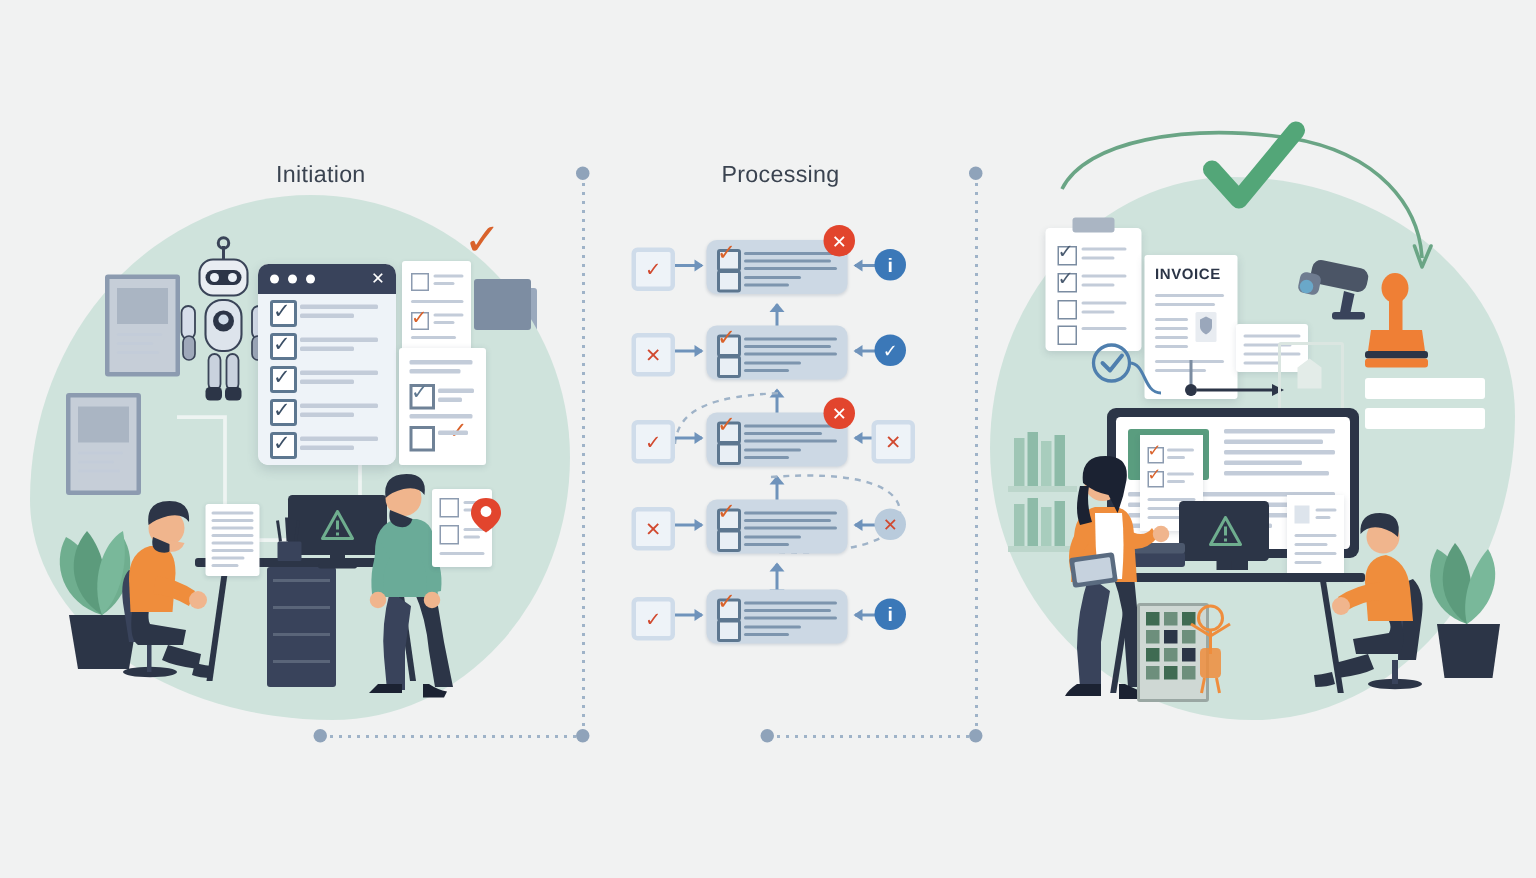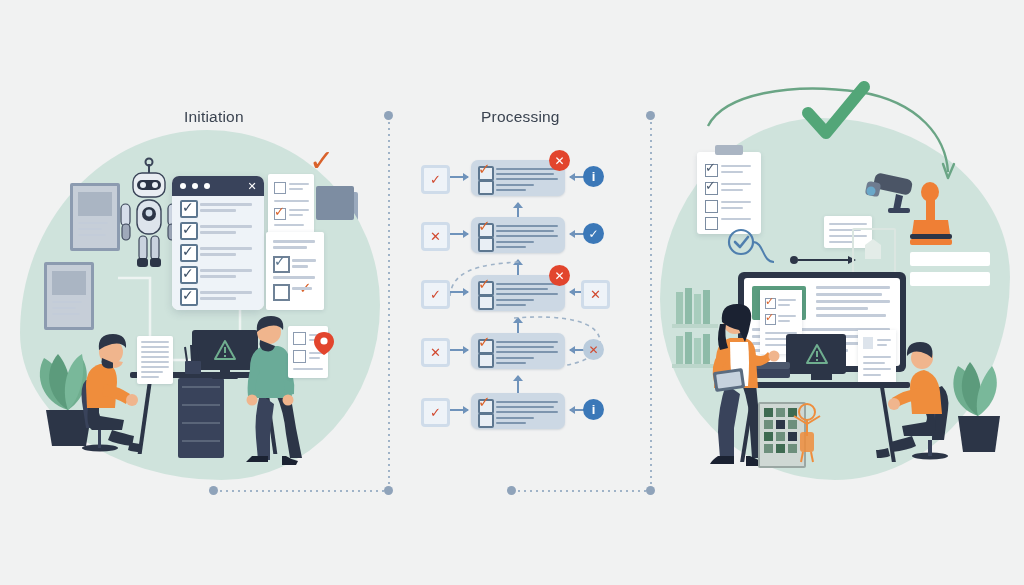--- a/index.html
+++ b/index.html
@@ -421,20 +421,36 @@
     <div class="abs" style="left:8px;top:27px;color:#4a5b70;font-size:13px;line-height:13px;">✓</div>
     <div class="line lt abs" style="left:24px;top:31px;width:30px;height:2px;"></div>
     <div class="line lt abs" style="left:24px;top:37px;width:22px;height:2px;"></div>
     <div class="abs" style="left:8px;top:48px;width:11px;height:11px;border:1.6px solid #7b8ca1;"></div>
     <div class="line lt abs" style="left:24px;top:49px;width:30px;height:2px;"></div>
     <div class="line lt abs" style="left:24px;top:55px;width:22px;height:2px;"></div>
     <div class="abs" style="left:8px;top:65px;width:11px;height:11px;border:1.6px solid #7b8ca1;"></div>
     <div class="line lt abs" style="left:24px;top:66px;width:30px;height:2px;"></div>
   </div>
 
+  <div class="abs" style="left:763px;top:170px;width:62px;height:96px;background:#fff;border-radius:2px;box-shadow:0 2px 6px rgba(60,80,100,.16);">
+    <div style="position:absolute;left:7px;top:8px;font-size:10px;font-weight:bold;color:#2c3547;letter-spacing:.4px;">INVOICE</div>
+    <div class="line lt abs" style="left:7px;top:26px;width:46px;height:2px;"></div>
+    <div class="line lt abs" style="left:7px;top:32px;width:40px;height:2px;"></div>
+    <div class="line lt abs" style="left:7px;top:42px;width:22px;height:2px;"></div>
+    <div class="line lt abs" style="left:7px;top:48px;width:22px;height:2px;"></div>
+    <div class="line lt abs" style="left:7px;top:54px;width:22px;height:2px;"></div>
+    <div class="line lt abs" style="left:7px;top:60px;width:22px;height:2px;"></div>
+    <div class="abs" style="left:34px;top:38px;width:14px;height:20px;background:#e8ecf1;border-radius:1px;"></div>
+    <svg class="abs" style="left:36px;top:40px;width:10px;height:14px;">
+      <path d="M5 1 L9 3 V8 C9 11 5 13 5 13 C5 13 1 11 1 8 V3 Z" fill="#9aa7bb"></path>
+    </svg>
+    <div class="line lt abs" style="left:7px;top:70px;width:46px;height:2px;"></div>
+    <div class="line lt abs" style="left:7px;top:76px;width:34px;height:2px;"></div>
+    <div class="abs" style="left:30px;top:70px;width:1.6px;height:24px;background:#7b8ca1;"></div>
+  </div>
   <div class="abs" style="left:824px;top:216px;width:48px;height:32px;background:#fff;border-radius:2px;box-shadow:0 1px 4px rgba(60,80,100,.14);">
     <div class="line lt abs" style="left:5px;top:7px;width:38px;height:2px;"></div>
     <div class="line lt abs" style="left:5px;top:13px;width:32px;height:2px;"></div>
     <div class="line lt abs" style="left:5px;top:19px;width:38px;height:2px;"></div>
     <div class="line lt abs" style="left:5px;top:25px;width:24px;height:2px;"></div>
   </div>
 
   <svg class="abs" style="left:726px;top:228px;width:92px;height:50px;overflow:visible;">
     <circle cx="15" cy="14" r="12" fill="none" stroke="#4f7fae" stroke-width="2.2"></circle>
     <path d="M9 14 L14 19 L22 9" stroke="#4f7fae" stroke-width="2.6" fill="none" stroke-linecap="round" stroke-linejoin="round"></path>

